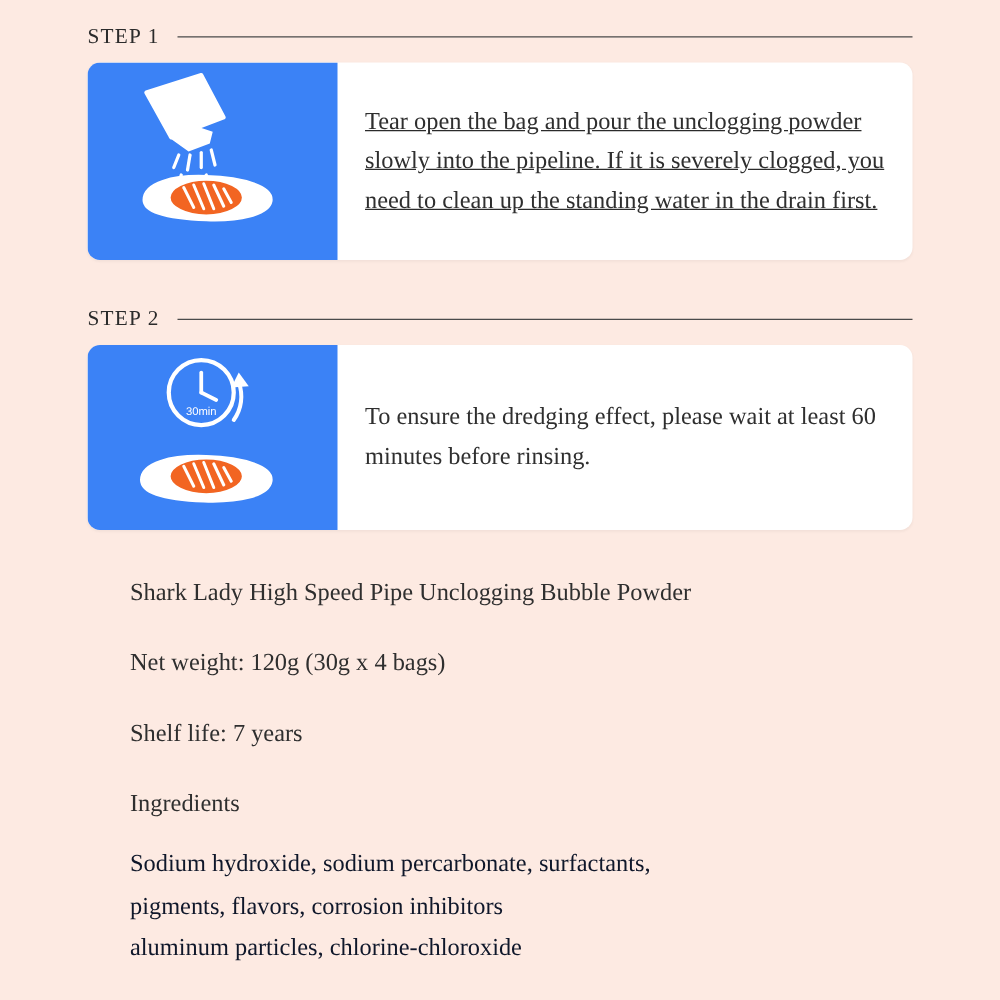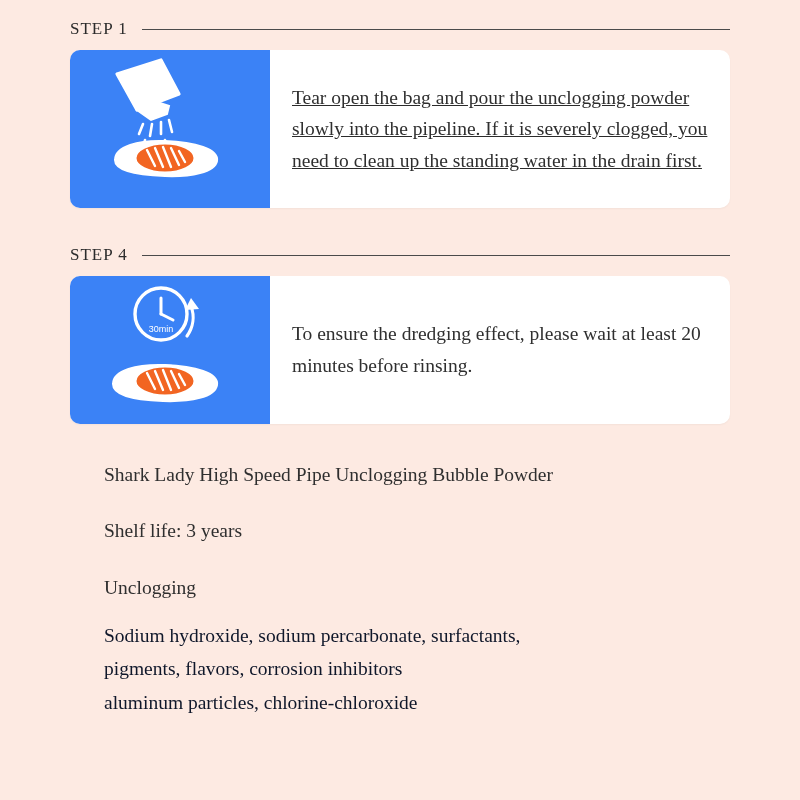--- a/index.html
+++ b/index.html
@@ -149,21 +149,21 @@
         </svg>
       </div>
       <div class="step-text">
         <p>Tear open the bag and pour the unclogging powder slowly into the pipeline. If it is severely clogged, you need to clean up the standing water in the drain first.</p>
       </div>
     </div>
   </section>
 
   <section class="step-block" id="step2">
     <div class="step-header">
-      <div class="step-label">STEP 4</div>
+      <div class="step-label">STEP 2</div>
       <div class="step-rule"></div>
     </div>
     <div class="step-body">
       <div class="step-icon">
         <svg width="150" height="132" viewBox="0 0 150 132" aria-hidden="true">
 
           <circle cx="66" cy="38" r="26" fill="none" stroke="#ffffff" stroke-width="3.4"></circle>
 
           <g stroke="#ffffff" stroke-width="3" stroke-linecap="round">
             <line x1="66" y1="38" x2="66" y2="22"></line>
@@ -181,29 +181,30 @@
           <g stroke="#ffffff" stroke-width="2.4" stroke-linecap="round">
             <line x1="52" y1="97" x2="60" y2="113"></line>
             <line x1="60" y1="95" x2="68" y2="114"></line>
             <line x1="68" y1="94" x2="76" y2="114"></line>
             <line x1="76" y1="95" x2="84" y2="112"></line>
             <line x1="84" y1="98" x2="90" y2="109"></line>
           </g>
         </svg>
       </div>
       <div class="step-text">
-        <p>To ensure the dredging effect, please wait at least 20 minutes before rinsing.</p>
+        <p>To ensure the dredging effect, please wait at least 60 minutes before rinsing.</p>
       </div>
     </div>
   </section>
 
   <section class="info">
     <div class="info-line">Shark Lady High Speed Pipe Unclogging Bubble Powder</div>
-    <div class="info-line">Shelf life: 3 years</div>
-    <div class="info-line tight">Unclogging</div>
+    <div class="info-line">Net weight: 120g (30g x 4 bags)</div>
+    <div class="info-line">Shelf life: 7 years</div>
+    <div class="info-line tight">Ingredients</div>
     <div class="ingredients-body">
       <div>Sodium hydroxide, sodium percarbonate, surfactants,</div>
       <div>pigments, flavors, corrosion inhibitors</div>
       <div>aluminum particles, chlorine-chloroxide</div>
     </div>
   </section>
 
 </div>
 
 </body></html>

